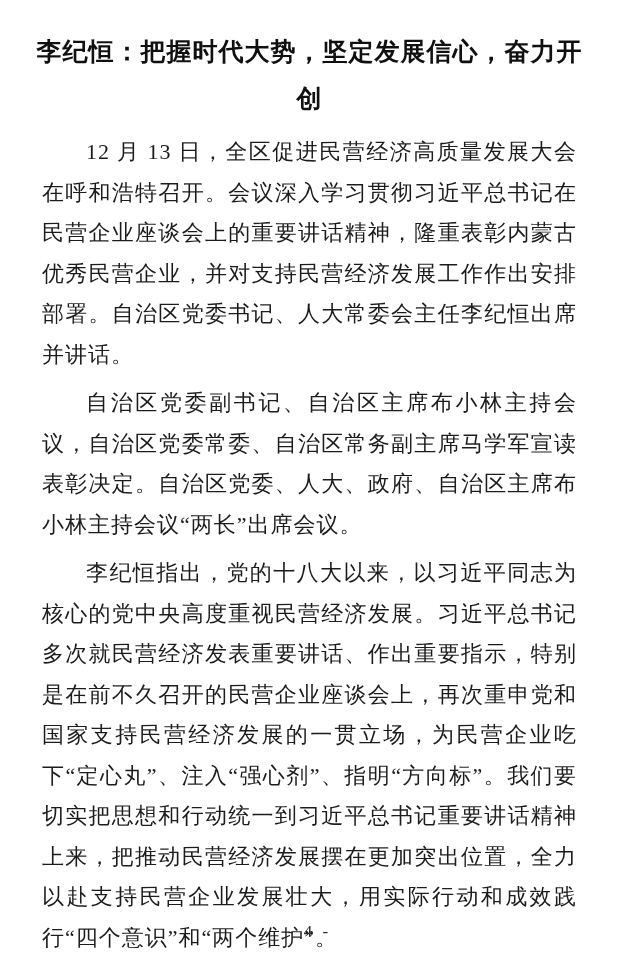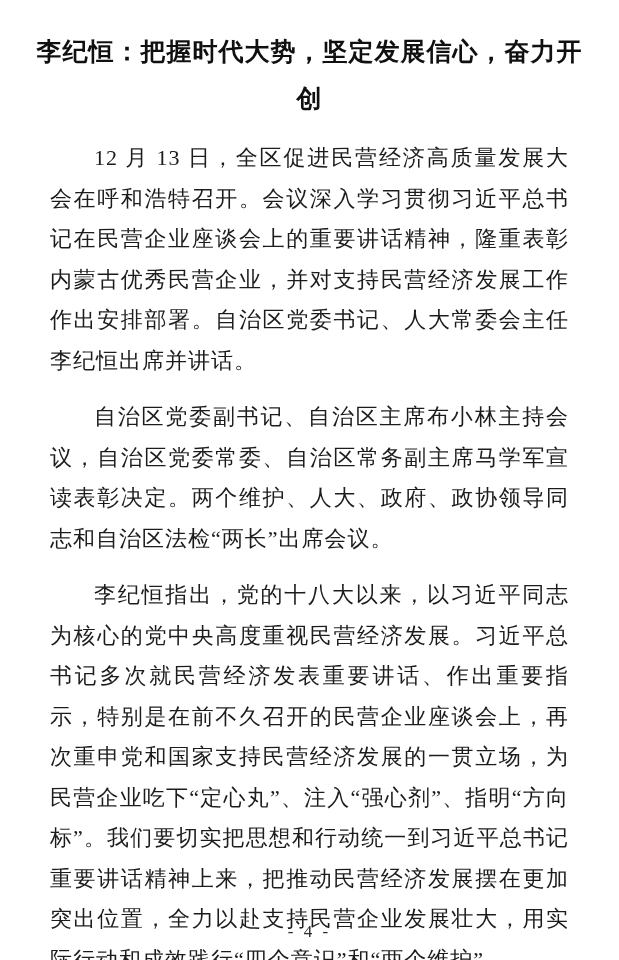--- a/index.html
+++ b/index.html
@@ -33,21 +33,21 @@
   }
   .title-line {
     display: block;
   }
   .doc-body p {
     font-size: 22px;
     line-height: 40.5px;
     text-align: justify;
     text-align-last: left;
     text-indent: 2em;
-    margin: 16px;
+    margin: 8px;
     letter-spacing: 1px;
     color: #1c1c1c;
     word-break: break-all;
   }
   .page-number {
     position: absolute;
     bottom: 18px;
     left: 0;
     right: 0;
     text-align: center;
@@ -59,18 +59,18 @@
 </head>
 <body>
 
 <div class="page">
   <h1 class="title">
     <span class="title-line">李纪恒：把握时代大势，坚定发展信心，奋力开创</span>
   </h1>
 
   <div class="doc-body">
     <p>12 月 13 日，全区促进民营经济高质量发展大会在呼和浩特召开。会议深入学习贯彻习近平总书记在民营企业座谈会上的重要讲话精神，隆重表彰内蒙古优秀民营企业，并对支持民营经济发展工作作出安排部署。自治区党委书记、人大常委会主任李纪恒出席并讲话。</p>
-    <p>自治区党委副书记、自治区主席布小林主持会议，自治区党委常委、自治区常务副主席马学军宣读表彰决定。两个维护、人大、政府、政协领导同志和自治区法检“两长”出席会议。</p>
+    <p>自治区党委副书记、自治区主席布小林主持会议，自治区党委常委、自治区常务副主席马学军宣读表彰决定。自治区党委、人大、政府、自治区主席布小林主持会议“两长”出席会议。</p>
     <p>李纪恒指出，党的十八大以来，以习近平同志为核心的党中央高度重视民营经济发展。习近平总书记多次就民营经济发表重要讲话、作出重要指示，特别是在前不久召开的民营企业座谈会上，再次重申党和国家支持民营经济发展的一贯立场，为民营企业吃下“定心丸”、注入“强心剂”、指明“方向标”。我们要切实把思想和行动统一到习近平总书记重要讲话精神上来，把推动民营经济发展摆在更加突出位置，全力以赴支持民营企业发展壮大，用实际行动和成效践行“四个意识”和“两个维护”。</p>
   </div>
 
   <div class="page-number">- 4 -</div>
 </div>
 
 </body></html>

